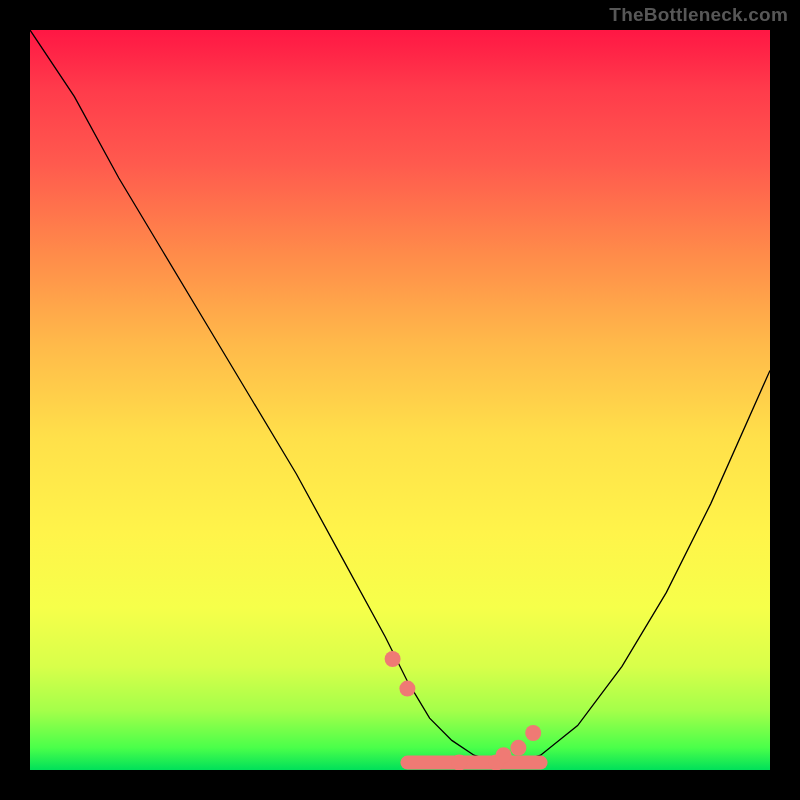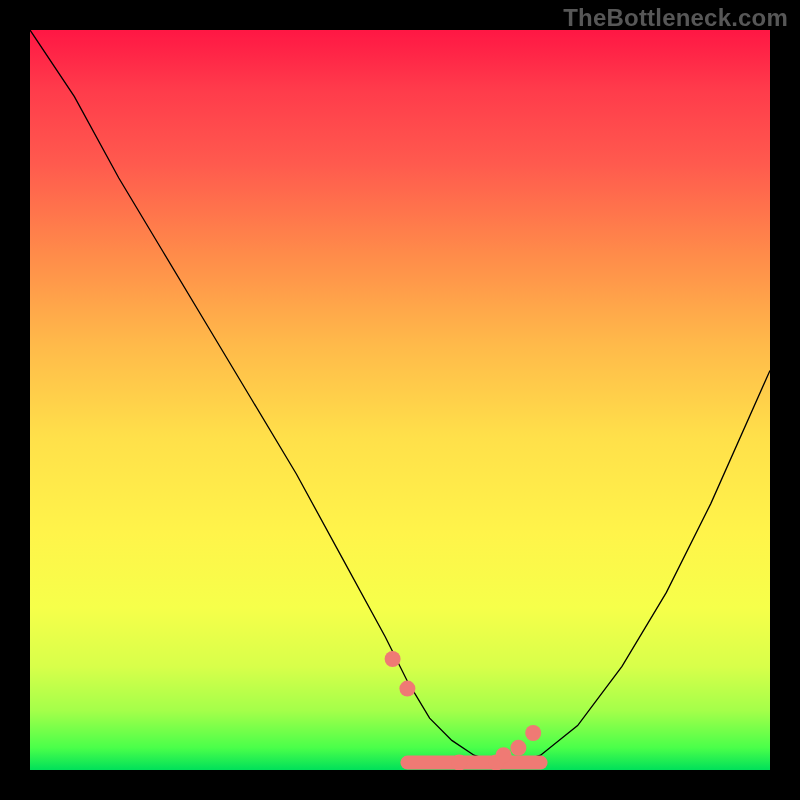--- a/index.html
+++ b/index.html
@@ -14,21 +14,21 @@
   .frame {
     position: relative;
     width: 800px;
     height: 800px;
     background: #000;
   }
   .watermark {
     position: absolute;
     top: 4px;
     right: 12px;
-    font-size: 24px;
+    font-size: 19px;
     font-weight: 600;
     color: #575757;
     letter-spacing: 0.2px;
   }
   .plot-area {
     position: absolute;
     left: 30px;
     top: 30px;
     width: 740px;
     height: 740px;

